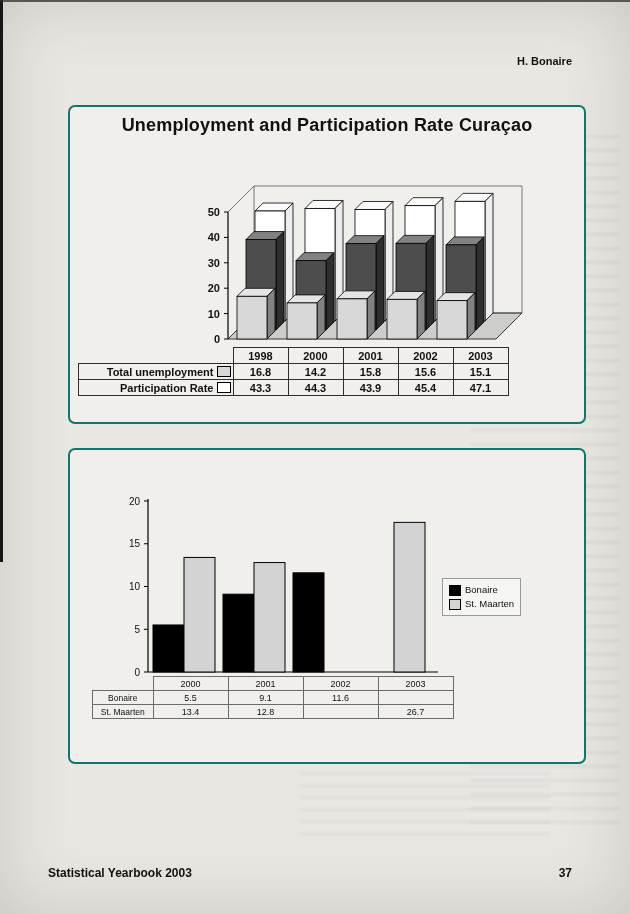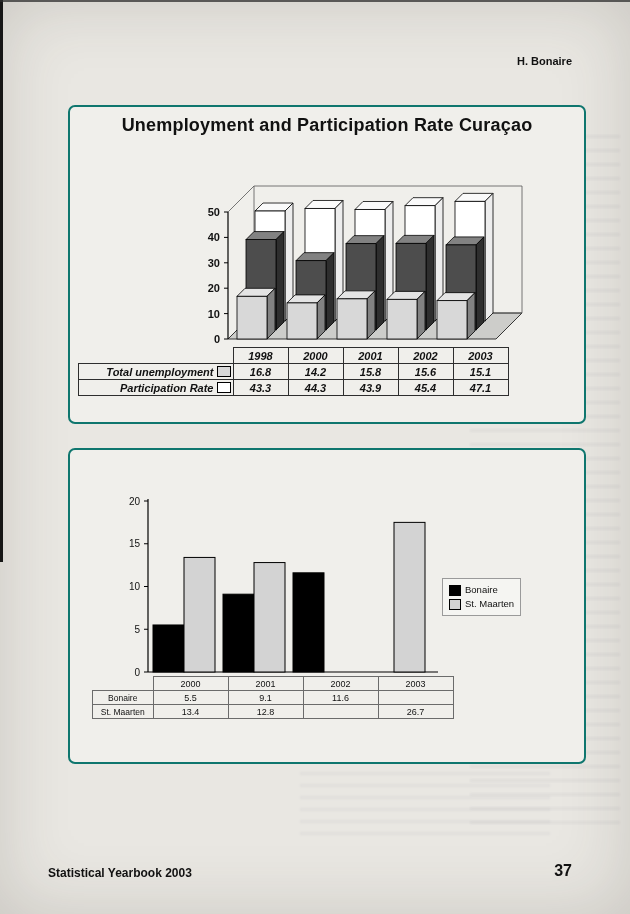--- a/index.html
+++ b/index.html
@@ -13,35 +13,35 @@
   .edge-top{position:absolute;left:0;top:0;width:100%;height:2px;background:#2e2e2e;opacity:.75;}
   .ghost{position:absolute;right:10px;top:135px;width:150px;height:700px;
     background:repeating-linear-gradient(to bottom,rgba(100,100,125,.07) 0 3px,transparent 3px 14px);
     filter:blur(1px);pointer-events:none;}
   .ghost2{position:absolute;left:300px;top:772px;width:250px;height:70px;
     background:repeating-linear-gradient(to bottom,rgba(100,100,125,.06) 0 3px,transparent 3px 12px);
     filter:blur(1px);pointer-events:none;}
 
   .hdr{position:absolute;top:55px;right:58px;font-size:11px;font-weight:bold;}
   .ftl{position:absolute;left:48px;bottom:34px;font-size:12px;font-weight:bold;}
-  .ftr{position:absolute;right:58px;bottom:34px;font-size:16px;font-weight:bold;}
+  .ftr{position:absolute;right:58px;bottom:34px;font-size:12px;font-weight:bold;}
 
   .panel{position:absolute;left:68px;width:514px;border:2px solid #0f766e;border-radius:7px;
     background:#f0efeb;overflow:hidden;}
   .panel1{top:105px;height:315px;}
   .panel2{top:448px;height:312px;}
   .ctitle{position:absolute;top:8px;left:0;width:100%;text-align:center;margin:0;
     font-size:18px;font-weight:bold;letter-spacing:.2px;}
   svg{font-family:"Liberation Sans",sans-serif;position:absolute;left:0;}
   #svg3d{top:36px;}
   #svg2d{top:46px;}
 
   table{border-collapse:collapse;position:absolute;background:transparent;}
   td{padding:0 2px;text-align:center;overflow:hidden;white-space:nowrap;}
-  .t1{left:8px;top:240px;width:400px;table-layout:fixed;font-size:11px;font-weight:bold;font-style:italic;}
+  .t1{left:8px;top:240px;width:400px;table-layout:fixed;font-size:11px;font-weight:bold;}
   .t1 td{border:1px solid #2e2e2e;height:15px;width:50px;}
   .t1 td.lbl{width:150px;text-align:right;border:1px solid #2e2e2e;}
   .t1 td.nob{border:none;background:transparent;}
   .t2{left:22px;top:226px;width:336px;table-layout:fixed;font-size:9px;font-weight:normal;}
   .t2 td{border:1px solid #6b6b6b;height:13px;width:70px;}
   .t2 td.lbl{width:56px;font-size:8.5px;}
   .t2 td.nob{border:none;}
   .sw{display:inline-block;width:12px;height:9px;border:1px solid #000;margin-left:3px;vertical-align:-1px;}
 
   .legend{position:absolute;left:372px;top:128px;border:1px solid #9a9a9a;background:rgba(248,248,246,.6);

